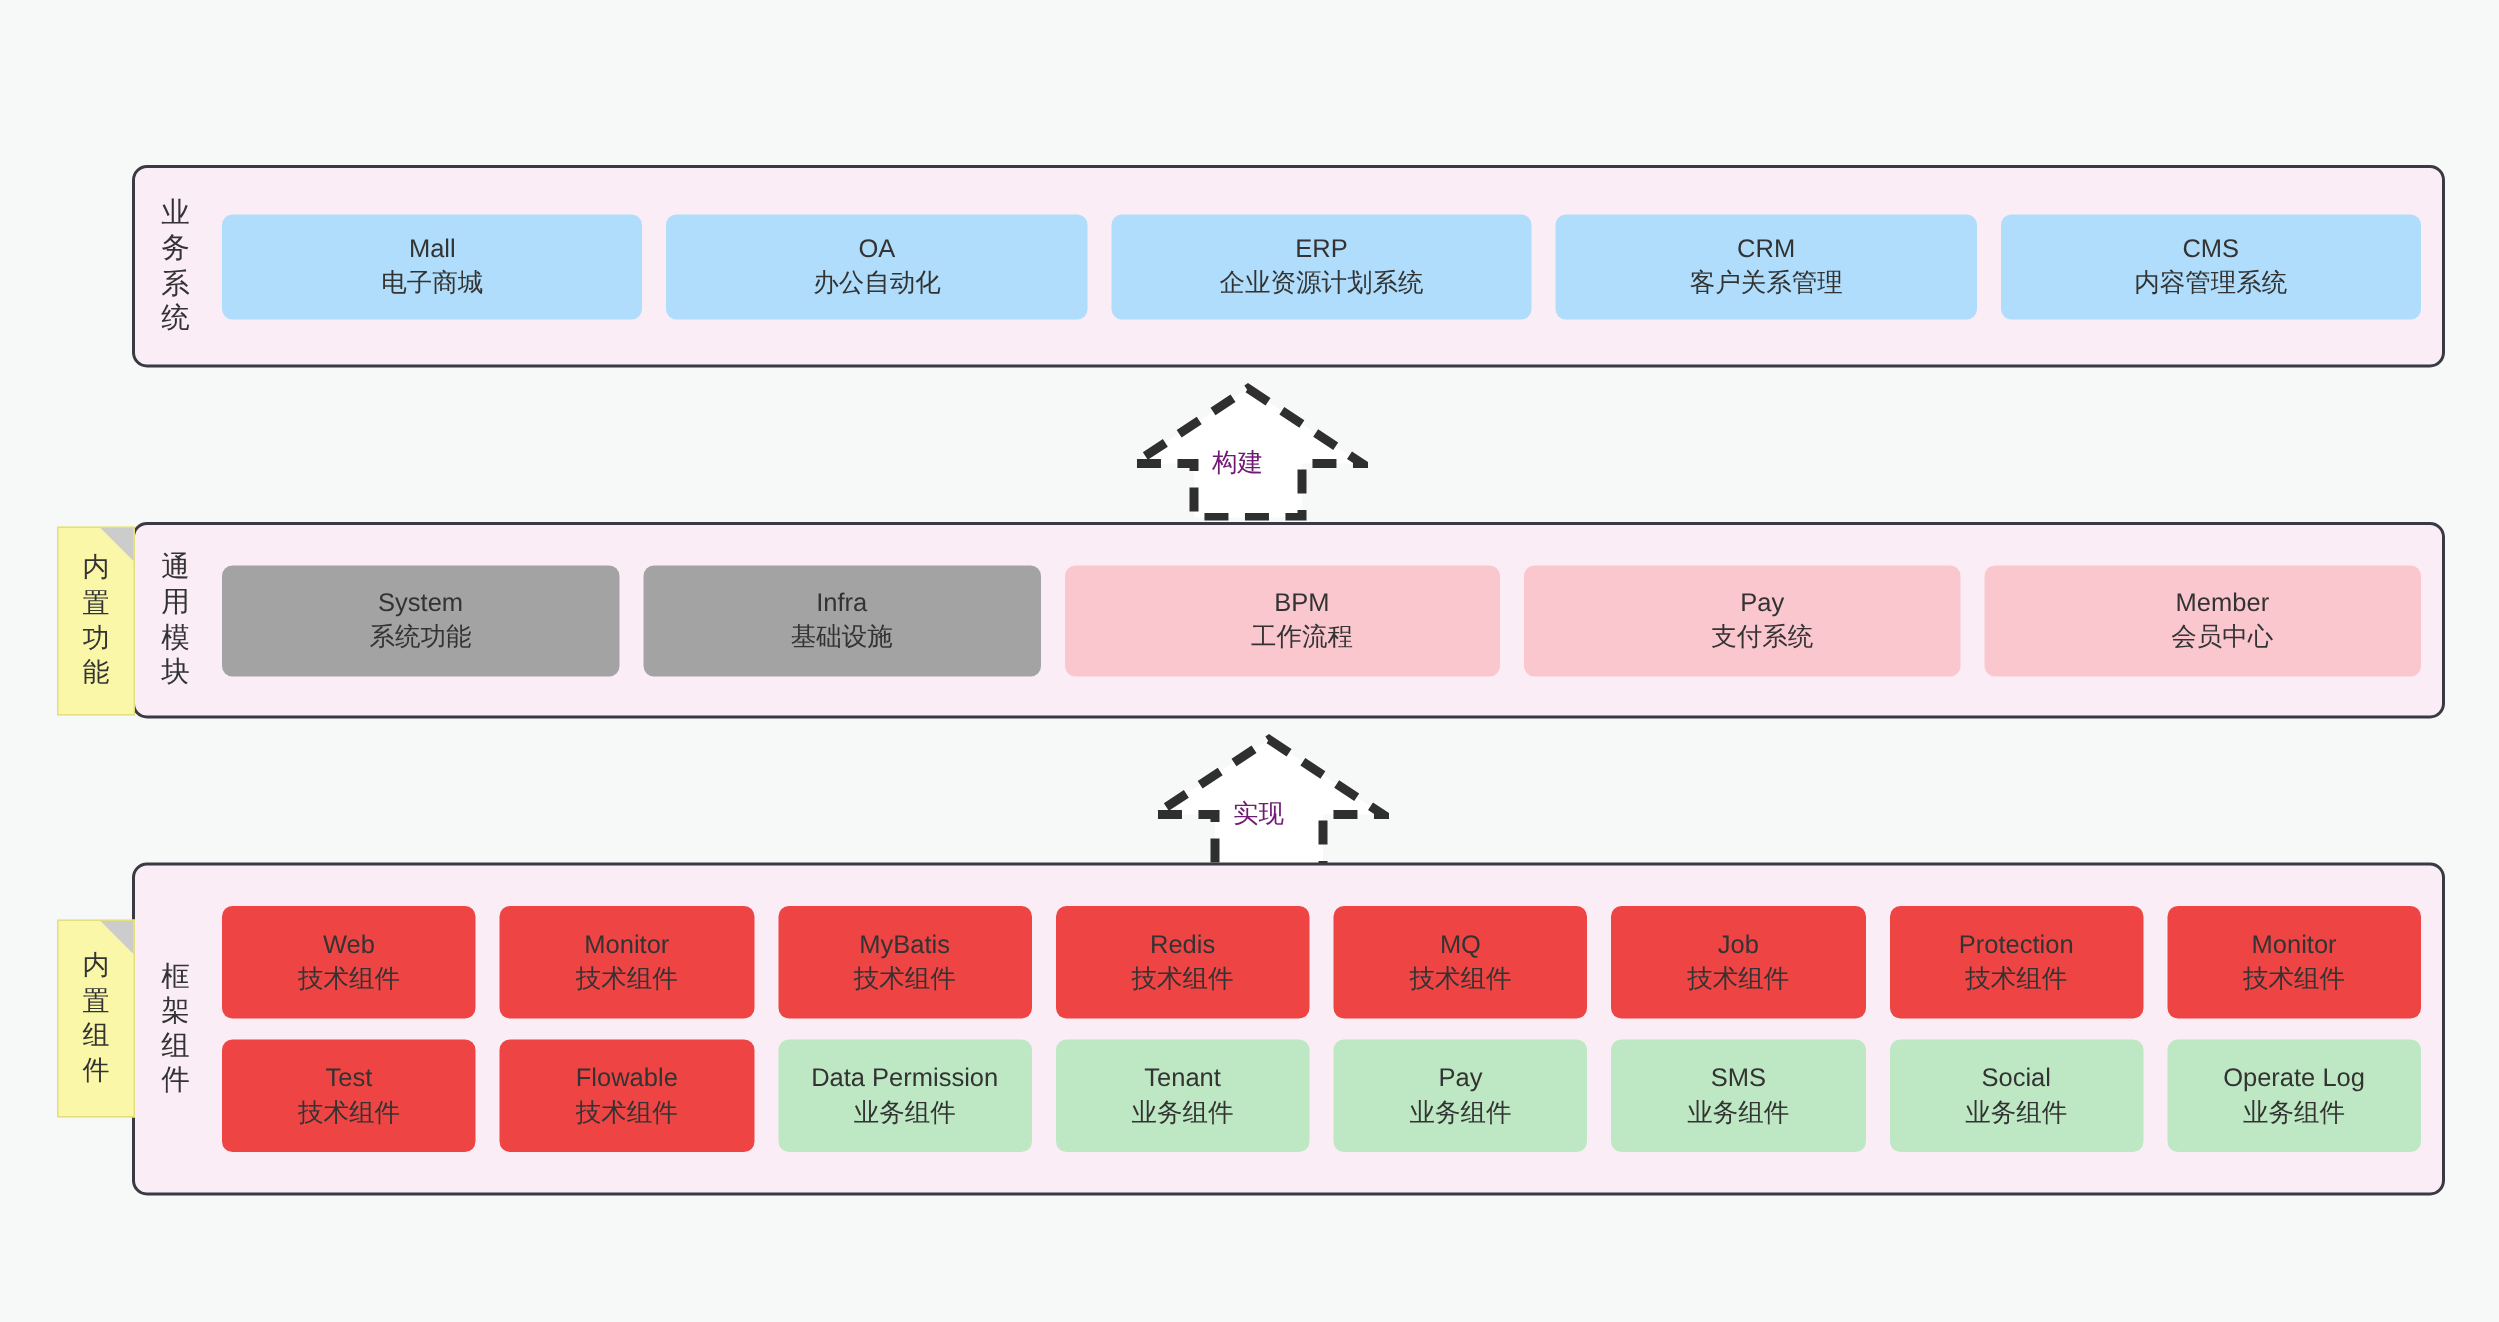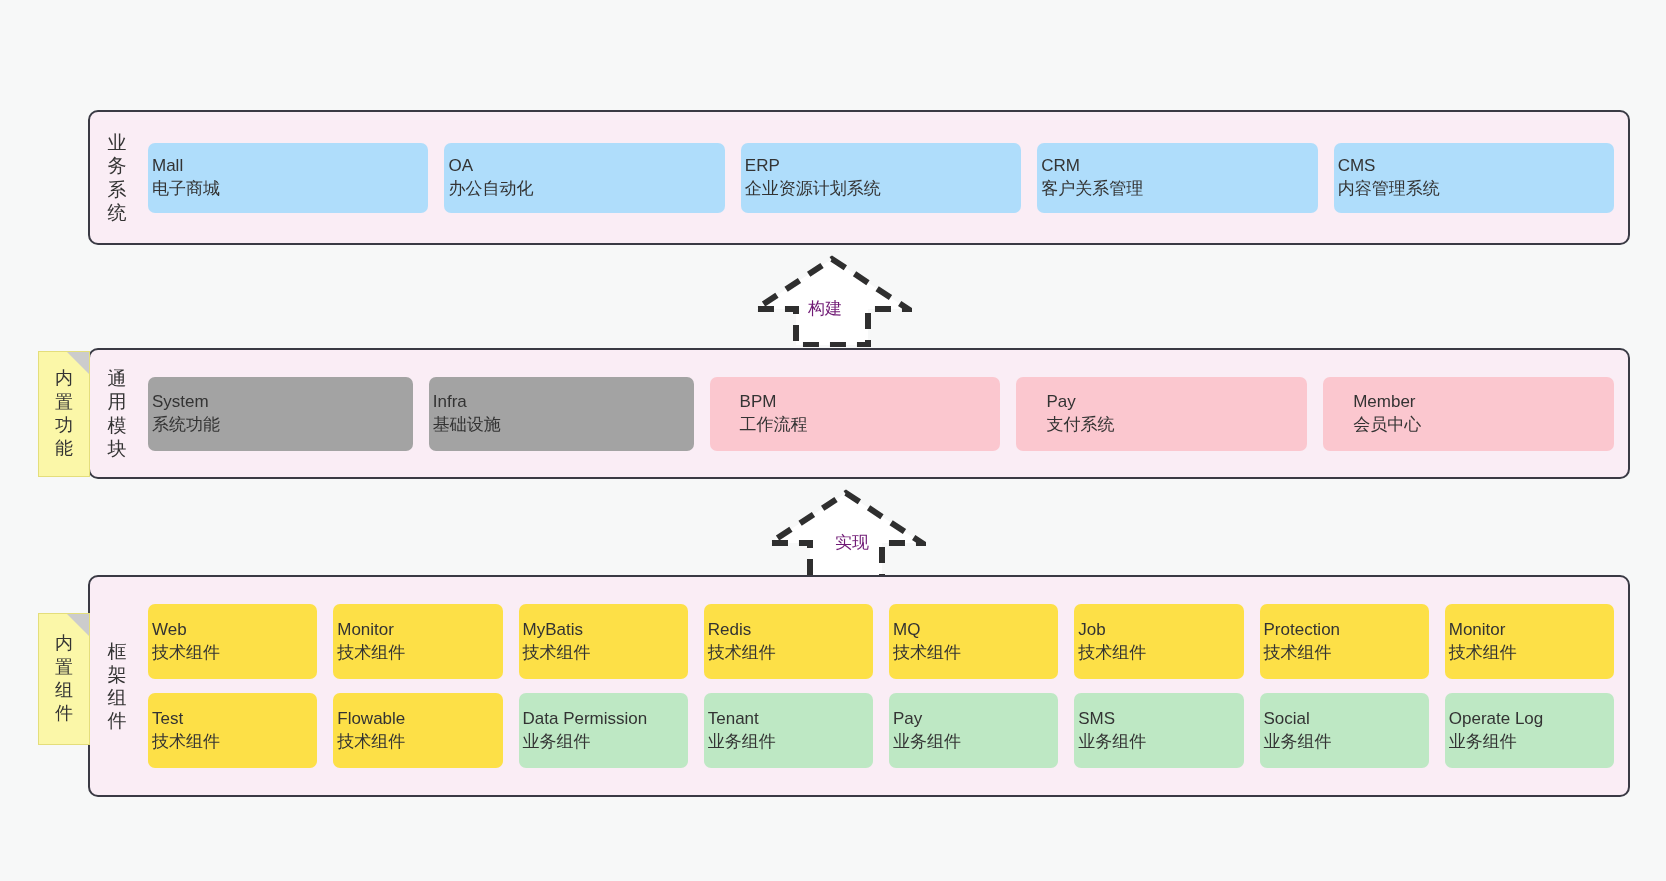--- a/index.html
+++ b/index.html
@@ -62,35 +62,35 @@
     gap: 16px;
   }
 
   
   .card {
     flex: 1 1 0;
     box-sizing: border-box;
     border-radius: 7px;
     display: flex;
     flex-direction: column;
-    align-items: flex-start;
+    align-items: center;
     justify-content: center;
     text-align: center;
     font-size: 17px;
     line-height: 1.34;
     color: #333333;
     padding: 6px 4px;
   }
   .card .l1 { display: block; }
   .card .l2 { display: block; }
 
   .c-blue      { background: #AFDDFB; }
   .c-red       { background: #a3a3a3; }
   .c-pink      { background: #FBC7CF; padding-left: 30px; }
-  .c-green     { background: #fde047; }
+  .c-green     { background: #ef4444; }
   .c-lightgreen{ background: #BEE8C4; }
 
   
   #layer-business { left: 88px;  top: 110px; width: 1542px; height: 135px; }
   #layer-modules  { left: 88px;  top: 348px; width: 1542px; height: 131px; }
   #layer-framework{ left: 88px;  top: 575px; width: 1542px; height: 222px; }
 
   #layer-business  .card { height: 70px; }
   #layer-modules   .card { height: 74px; }
   #layer-framework .card { height: 75px; }
@@ -133,21 +133,21 @@
     position: absolute;
     font-size: 17px;
     color: #701a75;
     background: transparent;
     white-space: nowrap;
     user-select: none;
   }
   #arrow-build  { left: 752px; top: 255px; width: 160px; height: 92px; }
   #arrow-build .arrow-label  { left: 56px; top: 42px; }
   #arrow-impl   { left: 766px; top: 489px; width: 160px; height: 92px; }
-  #arrow-impl  .arrow-label  { left: 69px; top: 42px; }
+  #arrow-impl  .arrow-label  { left: 56px; top: 42px; }
 </style>
 </head>
 <body>
 
 <div id="canvas">
 
   <div class="layer" id="layer-business">
     <div class="layer-title">
       <span>业</span>
       <span>务</span>

